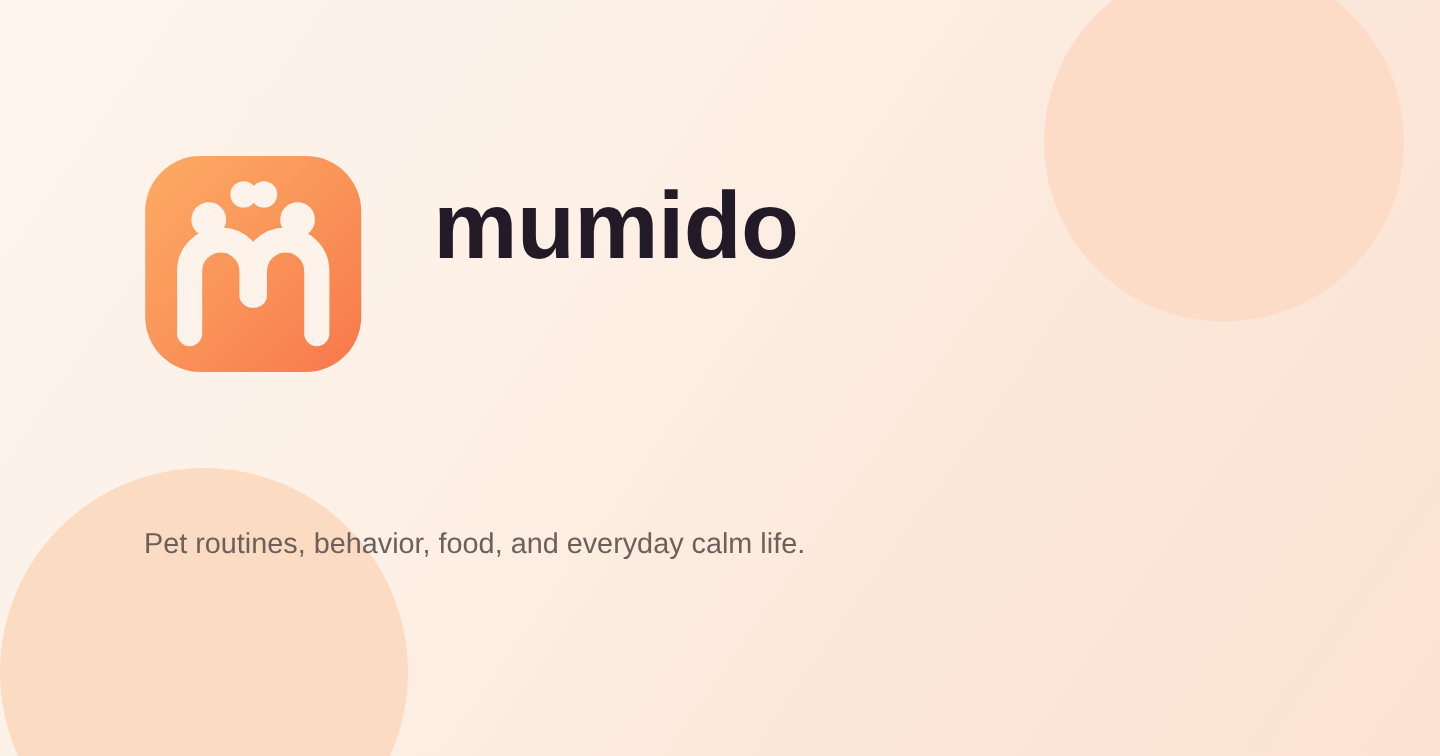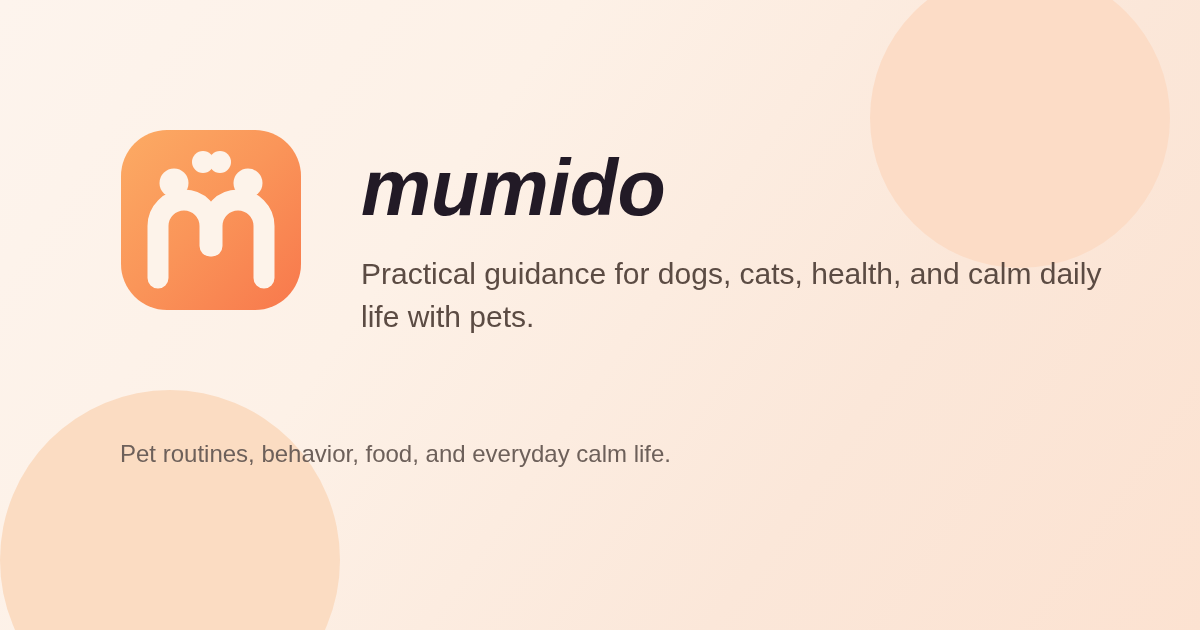--- a/index.html
+++ b/index.html
@@ -64,21 +64,20 @@
     padding-top: 18px;
   }
 
   .brand-title {
     font-size: 79px;
     font-weight: bold;
     color: #221a26;
     letter-spacing: -0.5px;
     line-height: 1.0;
     white-space: nowrap;
-    font-style: italic;
   }
 
   .brand-tagline {
     margin-top: 26px;
     font-size: 30px;
     line-height: 1.42;
     color: #5b4b43;
     max-width: 770px;
     font-weight: normal;
   }
@@ -115,18 +114,17 @@
         <circle cx="127" cy="53" r="14.5" fill="#fdf3ea"></circle>
 
         <circle cx="82" cy="32" r="11" fill="#fdf3ea"></circle>
         <circle cx="99" cy="32" r="11" fill="#fdf3ea"></circle>
       </svg>
     </span>
   </div>
 
   <div class="hero-text">
     <div class="brand-title">mumido</div>
-    <div class="brand-tagline">Practical guidance for dogs, cats, health, and calm daily life with pets.</div>
   </div>
 
 </div>
 
 <div class="footnote">Pet routines, behavior, food, and everyday calm life.</div>
 
 </body></html>

